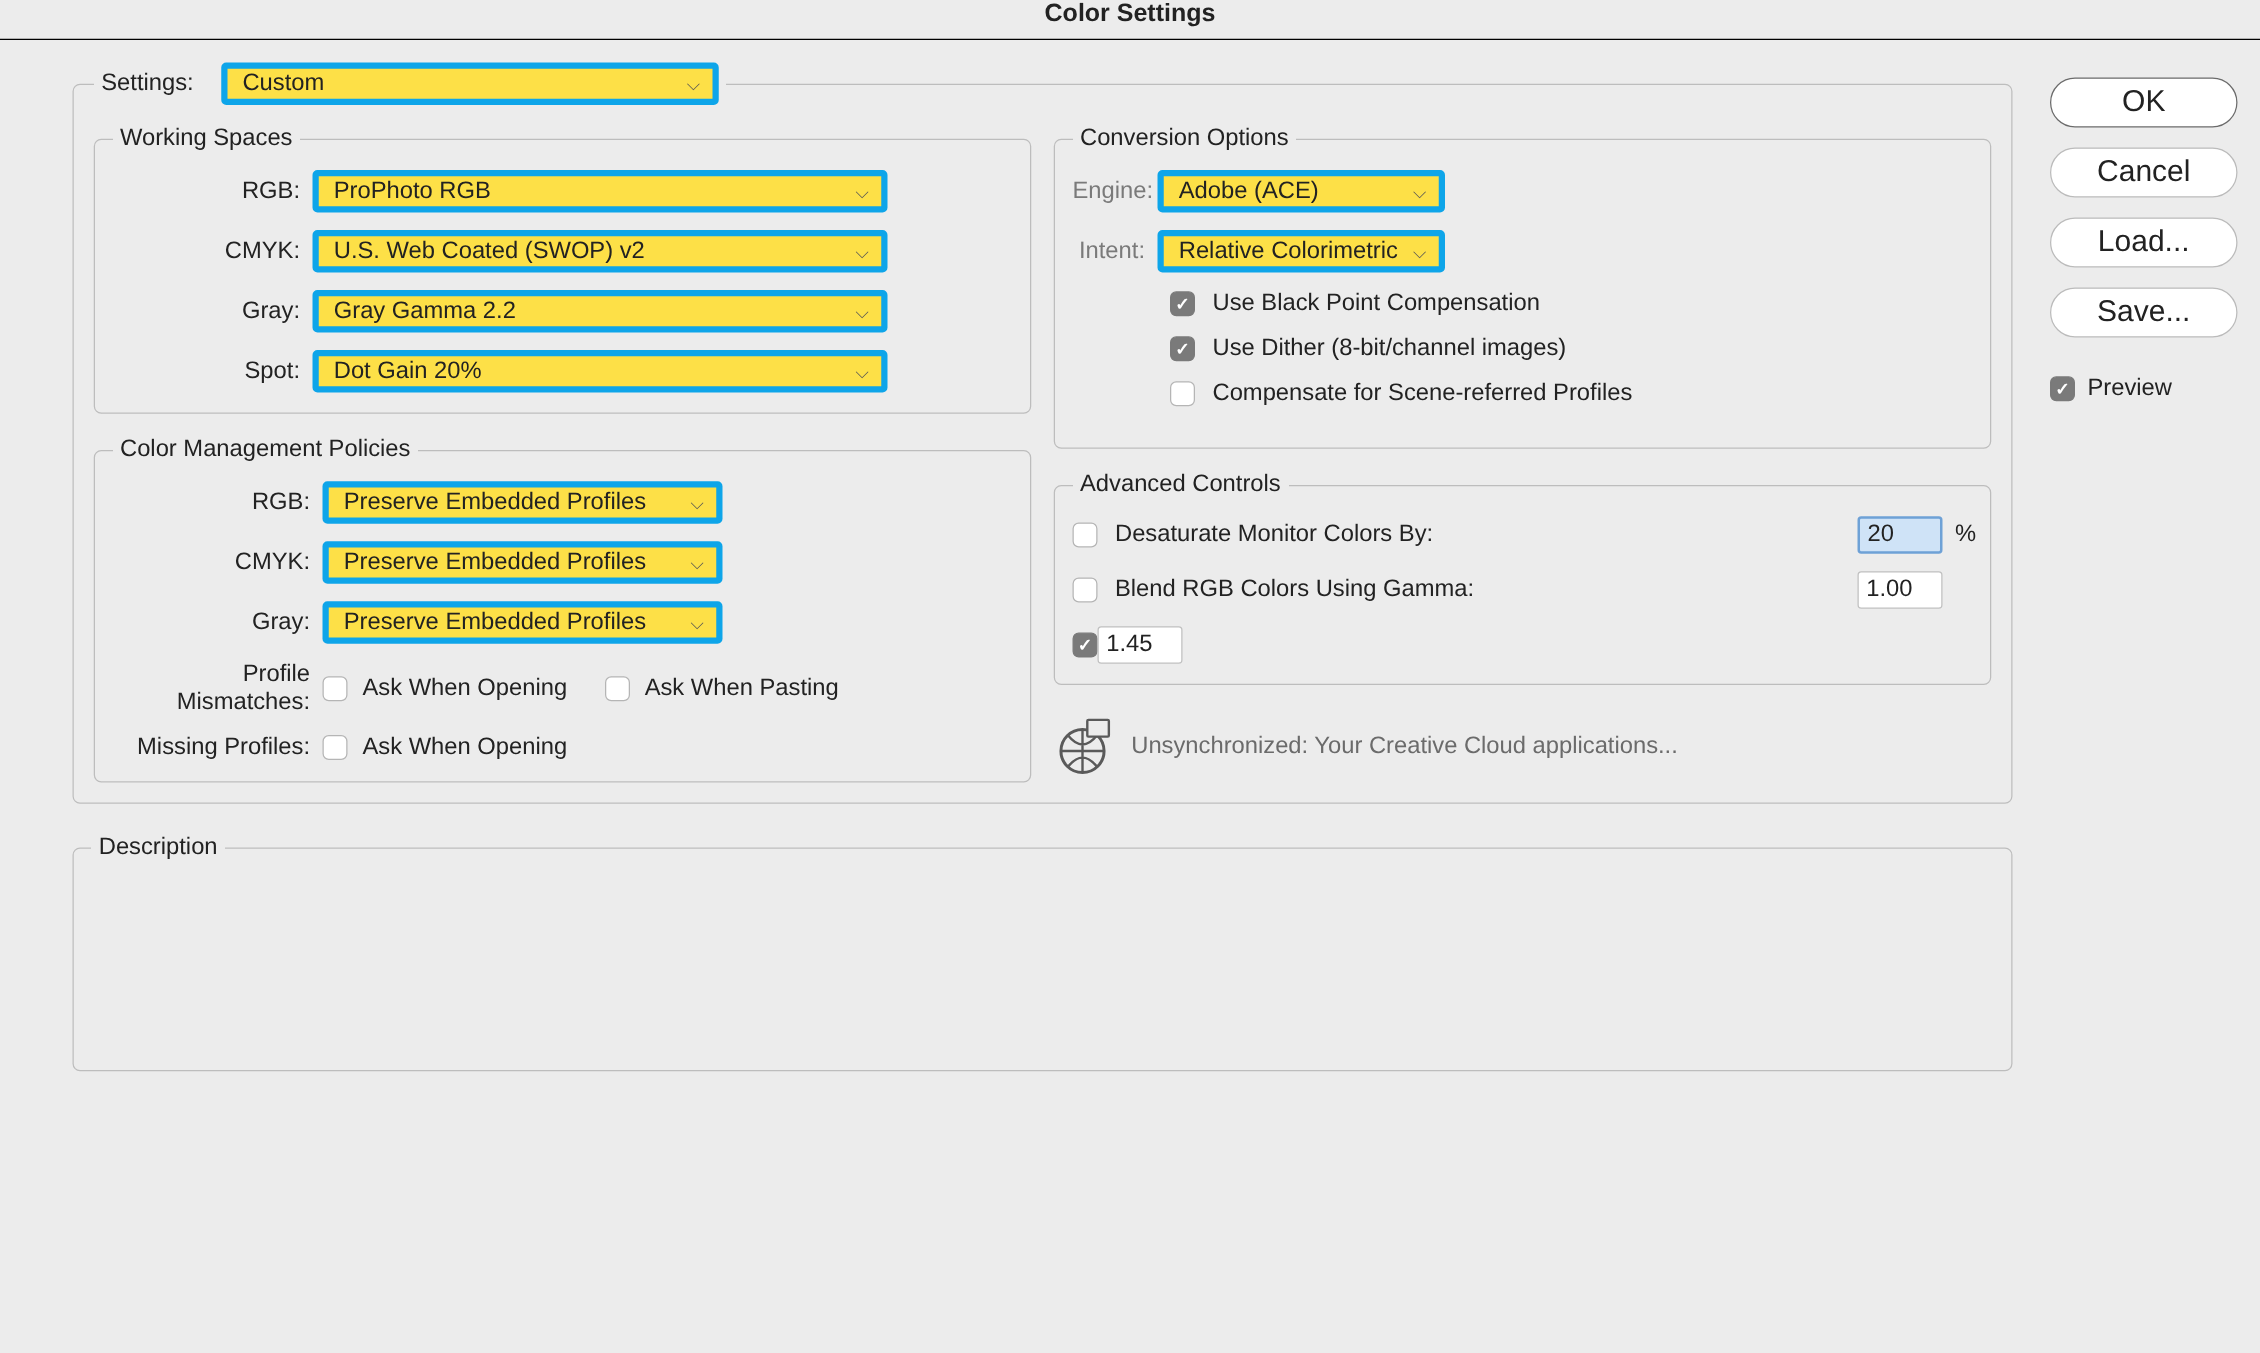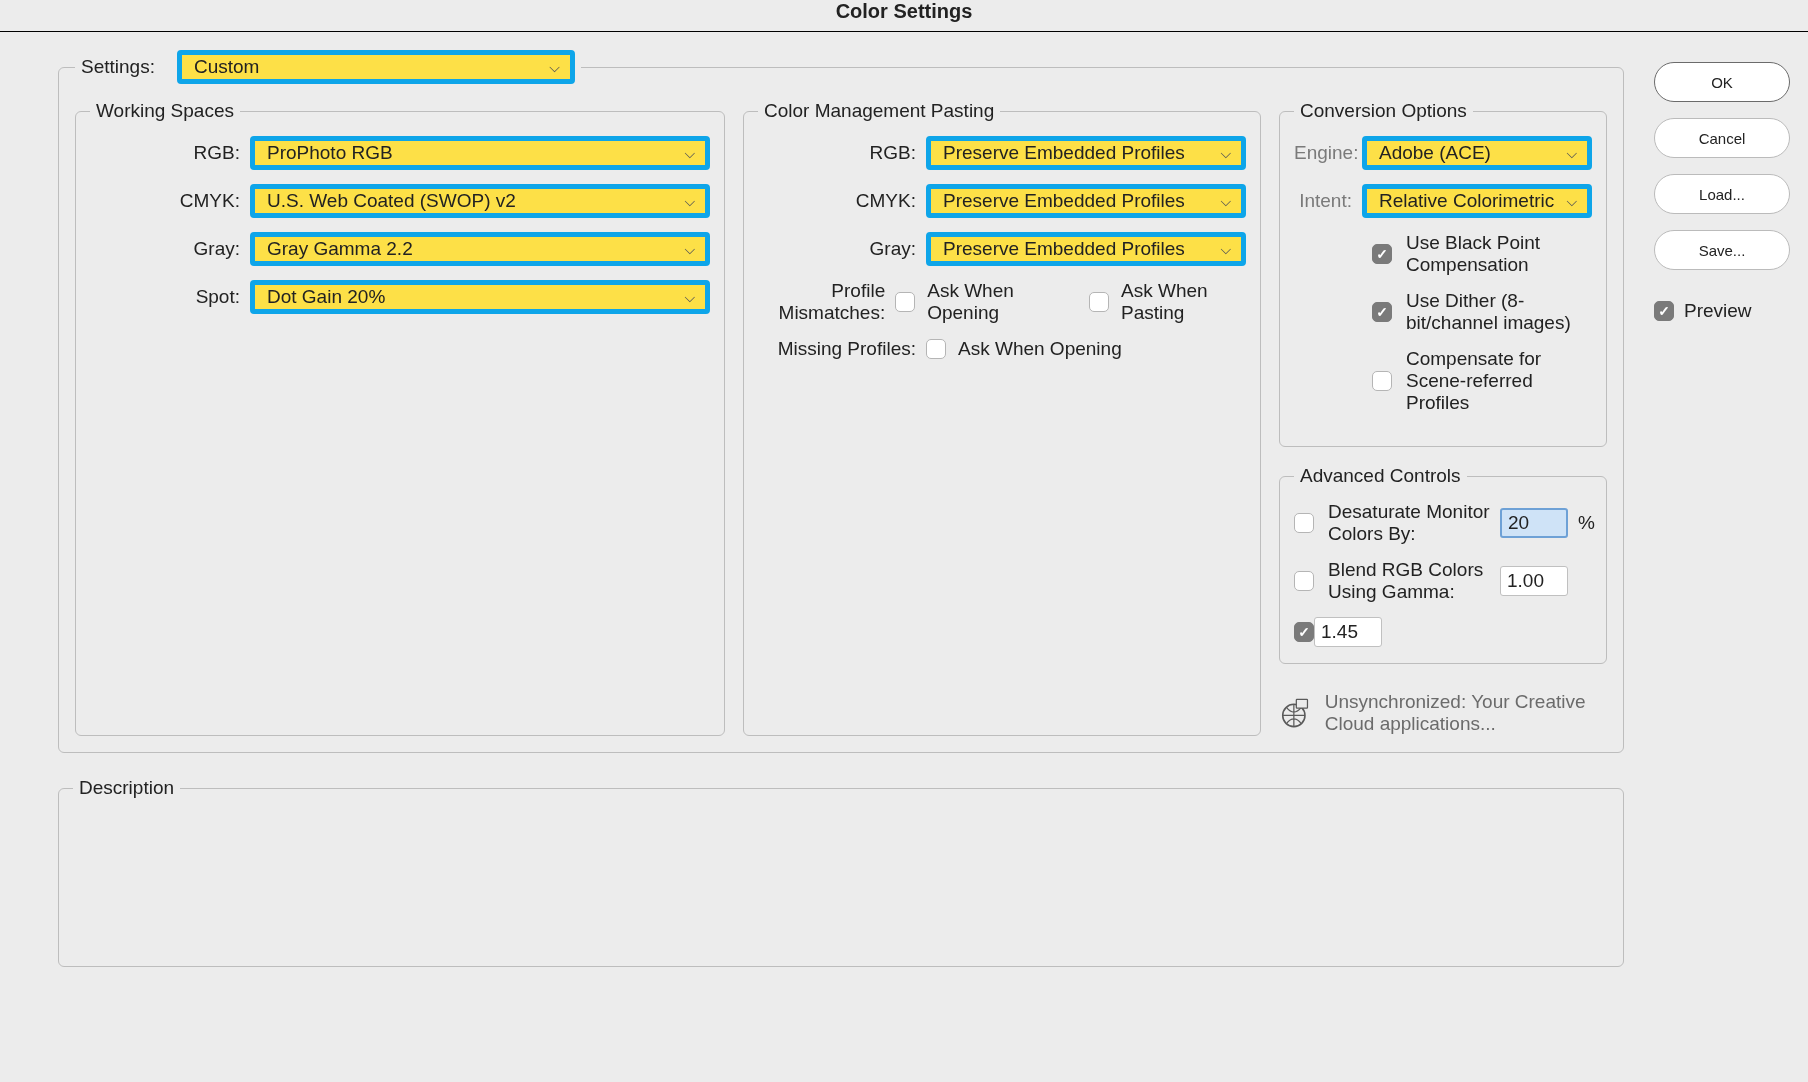--- a/index.html
+++ b/index.html
@@ -36,21 +36,21 @@
     padding-top: 12px;
   }
   .btn {
     background: #fff;
     border: 1px solid #bbb;
     border-radius: 22px;
     height: 40px;
     display: flex;
     align-items: center;
     justify-content: center;
-    font-size: 15px;
+    font-size: 24px;
     cursor: pointer;
   }
   .btn.primary {
     border: 1.5px solid #6b6b6b;
   }
   .preview-row {
     display: flex;
     align-items: center;
     gap: 10px;
     margin-top: 14px;
@@ -185,21 +185,21 @@
     color: #6b6b6b;
   }
   .status-icon {
     width: 46px;
     height: 46px;
   }
   .desc-fieldset {
     margin-top: 24px;
     min-height: 190px;
   }
-  .left-stack { display:flex; flex-direction:row; gap:18px; }
+  .left-stack { display:flex; flex-direction:column; gap:18px; }
   .right-stack { display:flex; flex-direction:column; gap:18px; }
 </style>
 </head>
 <body>
 
 <div class="title-bar">Color Settings</div>
 
 <div class="content">
   <div class="main-col">
 
@@ -245,21 +245,21 @@
             <div class="row">
               <span class="lbl ws-lbl">Spot:</span>
               <span class="select sel-ws">
                 <span class="val">Dot Gain 20%</span>
                 <span class="chev">⌵</span>
               </span>
             </div>
           </fieldset>
 
           <fieldset>
-            <legend>Color Management Pasting</legend>
+            <legend>Color Management Policies</legend>
 
             <div class="row">
               <span class="lbl pol-lbl">RGB:</span>
               <span class="select sel-pol">
                 <span class="val">Preserve Embedded Profiles</span>
                 <span class="chev">⌵</span>
               </span>
             </div>
             <div class="row">
               <span class="lbl pol-lbl">CMYK:</span>

